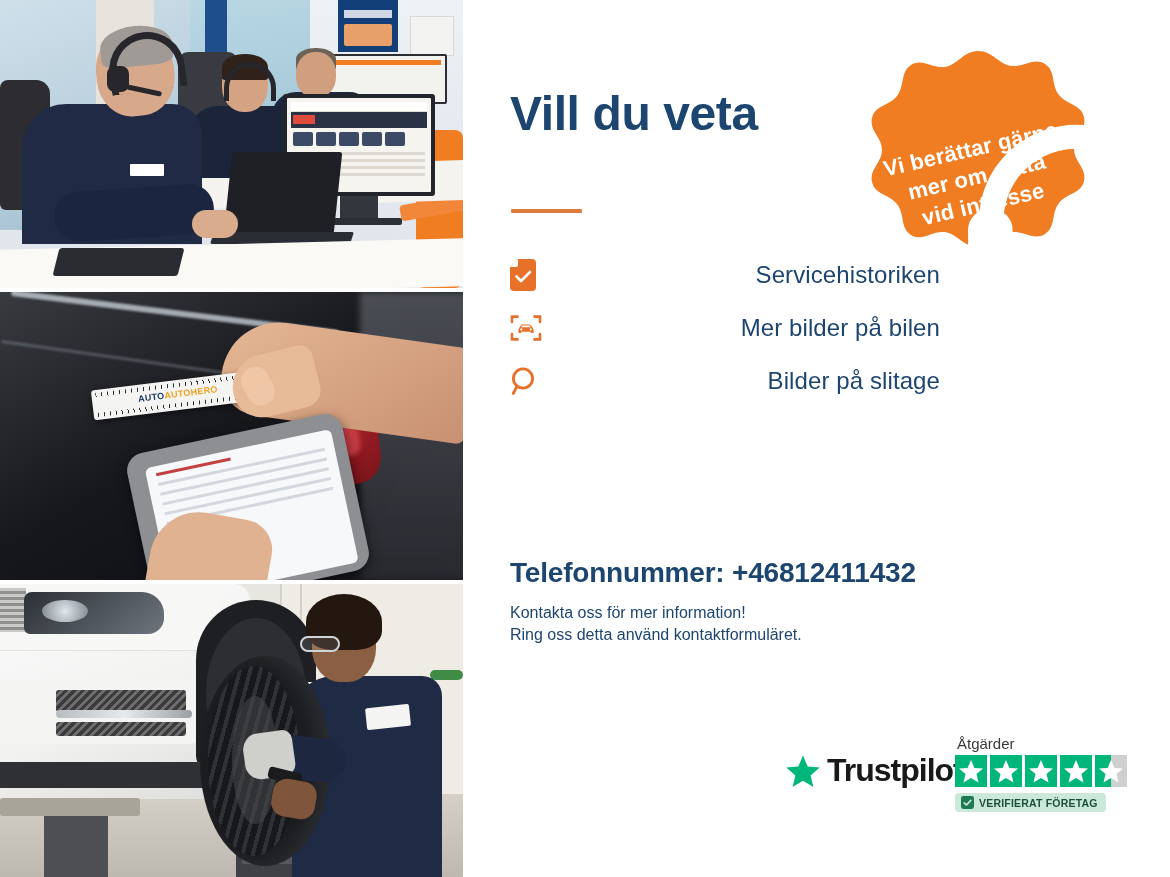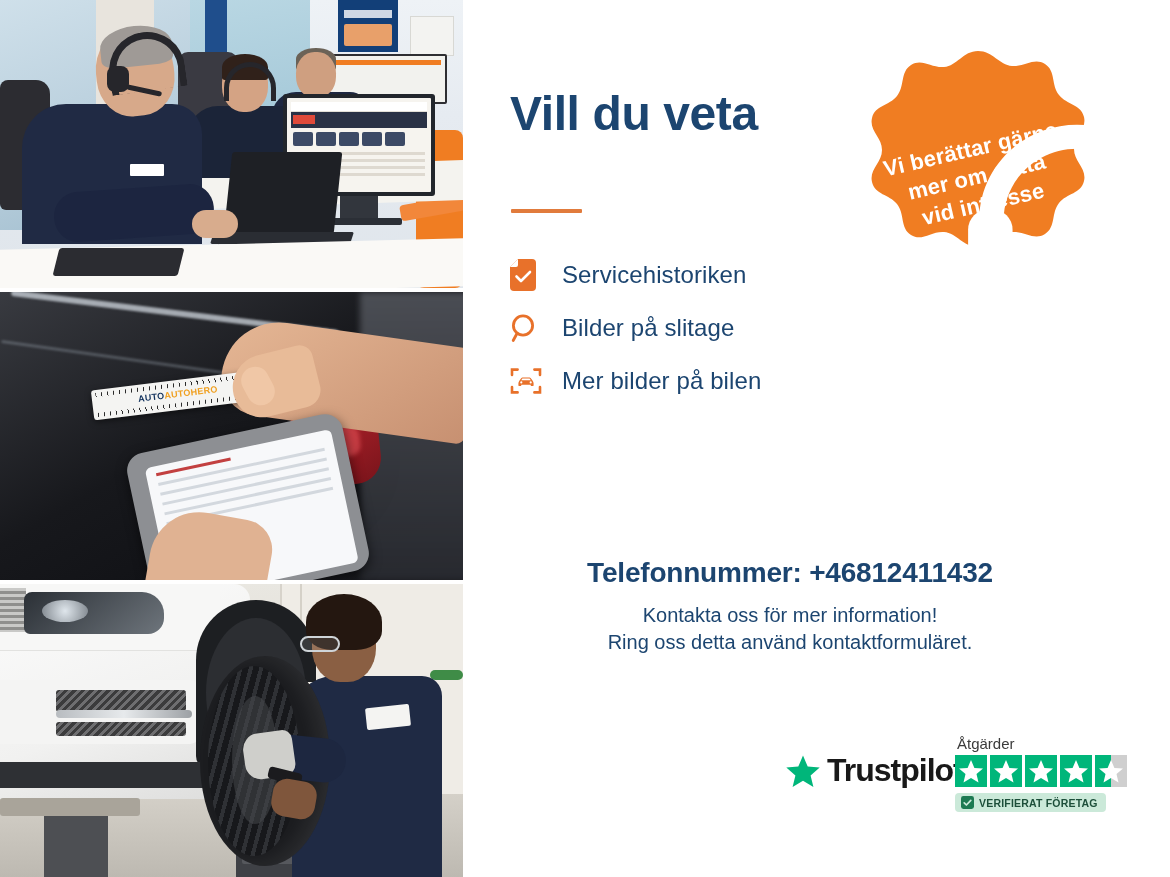--- a/index.html
+++ b/index.html
@@ -157,28 +157,28 @@
   .badge svg{position:absolute;left:0;top:0;width:240px;height:255px;}
   .badge .hs{position:absolute;left:100px;top:48px;width:54px;height:48px;}
   .badge .btxt{position:absolute;left:14px;top:88px;width:212px;
     transform:rotate(-13deg);
     color:#fff;font-weight:bold;font-size:22px;line-height:1.28;
     text-align:center;letter-spacing:.2px;}
   .badge .btxt span{display:block;}
 
   
   .features{position:absolute;left:47px;top:248px;width:430px;}
-  .feat{display:flex;align-items:center;height:53px;}
+  .feat{display:flex;align-items:center;height:53px;justify-content:space-between;}
   .feat .ficon{width:52px;flex:0 0 52px;display:flex;align-items:center;justify-content:flex-start;}
   .feat .flabel{font-size:24px;color:#1c4570;font-weight:normal;letter-spacing:.1px;}
 
   
-  .contact{position:absolute;left:47px;top:557px;width:560px;text-align:center;}
+  .contact{position:absolute;left:47px;top:557px;width:560px;}
   .contact .tel{font-size:28px;font-weight:bold;color:#1c4570;letter-spacing:-.2px;}
-  .contact .l1,.contact .l2{font-size:20px;color:#1c4570;line-height:1.36;}
+  .contact .l1,.contact .l2{font-size:16px;color:#1c4570;line-height:1.36;}
   .contact .l1{margin-top:13px;}
 
   
   .tp{position:absolute;left:322px;top:735px;width:350px;height:90px;}
   .tp-logo{position:absolute;left:0;top:17px;display:flex;align-items:center;gap:6px;}
   .tp-logo .tpword{font-size:32px;font-weight:bold;color:#191919;letter-spacing:-1px;}
   .tp-right{position:absolute;left:170px;top:0;}
   .tp-rating{font-size:15px;color:#3a3a3a;margin:0 0 3px 2px;}
   .tp-stars{display:flex;gap:3px;}
   .tp-star{width:32px;height:32px;background:#00b67a;position:relative;}
@@ -369,46 +369,46 @@
             <path d="M8 0v6a2 2 0 01-2 2H0l8-8z" fill="#ffffff"></path>
             <path d="M6.5 17.5l4.5 4.5 9-9" stroke="#fff" stroke-width="2.6" fill="none" stroke-linecap="round" stroke-linejoin="round"></path>
           </svg>
         </span>
         <span class="flabel">Servicehistoriken</span>
       </div>
 
 
       <div class="feat">
         <span class="ficon">
-          <svg width="28" height="30" viewBox="0 0 28 30" xmlns="http://www.w3.org/2000/svg">
-            <circle cx="13" cy="12.5" r="9.6" fill="none" stroke="#E8712A" stroke-width="2.8"></circle>
-            <path d="M7 20.5L3.2 27.5" stroke="#E8712A" stroke-width="2.8" stroke-linecap="round"></path>
-          </svg>
-        </span>
-        <span class="flabel">Bilder på slitage</span>
-      </div>
-
-      <div class="feat">
-        <span class="ficon">
           <svg width="32" height="30" viewBox="0 0 32 30" xmlns="http://www.w3.org/2000/svg">
             <g stroke="#E8712A" stroke-width="2.6" fill="none" stroke-linecap="round">
               <path d="M2 9V3.6h5.6"></path>
                 <path d="M30 9V3.6h-5.6"></path>
               <path d="M2 21v5.4h5.6"></path>
                 <path d="M30 21v5.4h-5.6"></path>
             </g>
             <g fill="#E8712A">
               <path d="M8.4 17.6c0-.9.3-1.8.8-2.5l1.6-2.4c.5-.8 1.4-1.2 2.3-1.2h5.8c.9 0 1.8.4 2.3 1.2l1.6 2.4c.5.7.8 1.6.8 2.5v1.6c0 .5-.4.9-.9.9h-1.1c-.5 0-.9-.4-.9-.9v-.5h-9.4v.5c0 .5-.4.9-.9.9H9.3c-.5 0-.9-.4-.9-.9z"></path>
               <circle cx="11.3" cy="16.4" r="1.1" fill="#fff"></circle>
               <circle cx="20.7" cy="16.4" r="1.1" fill="#fff"></circle>
               <path d="M11.2 14.2l1.2-1.8h7.2l1.2 1.8z" fill="#fff"></path>
             </g>
           </svg>
         </span>
         <span class="flabel">Mer bilder på bilen</span>
+      </div>
+
+      <div class="feat">
+        <span class="ficon">
+          <svg width="28" height="30" viewBox="0 0 28 30" xmlns="http://www.w3.org/2000/svg">
+            <circle cx="13" cy="12.5" r="9.6" fill="none" stroke="#E8712A" stroke-width="2.8"></circle>
+            <path d="M7 20.5L3.2 27.5" stroke="#E8712A" stroke-width="2.8" stroke-linecap="round"></path>
+          </svg>
+        </span>
+        <span class="flabel">Bilder på slitage</span>
       </div>
 
     </div>
 
     <div class="contact">
       <div class="tel">
         <span>Telefonnummer:</span>
         <span>+46812411432</span>
       </div>
       <div class="l1">Kontakta oss för mer information!</div>

